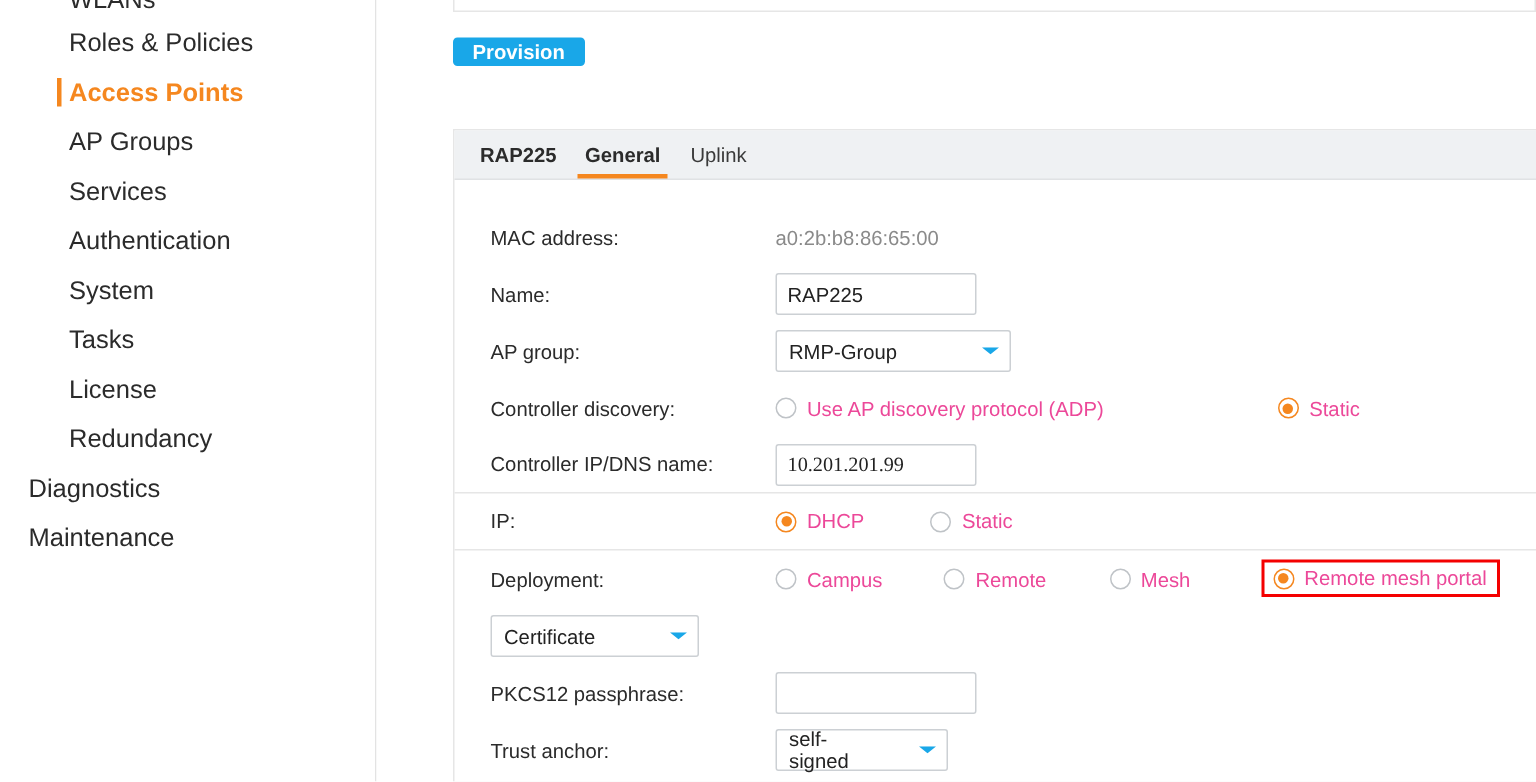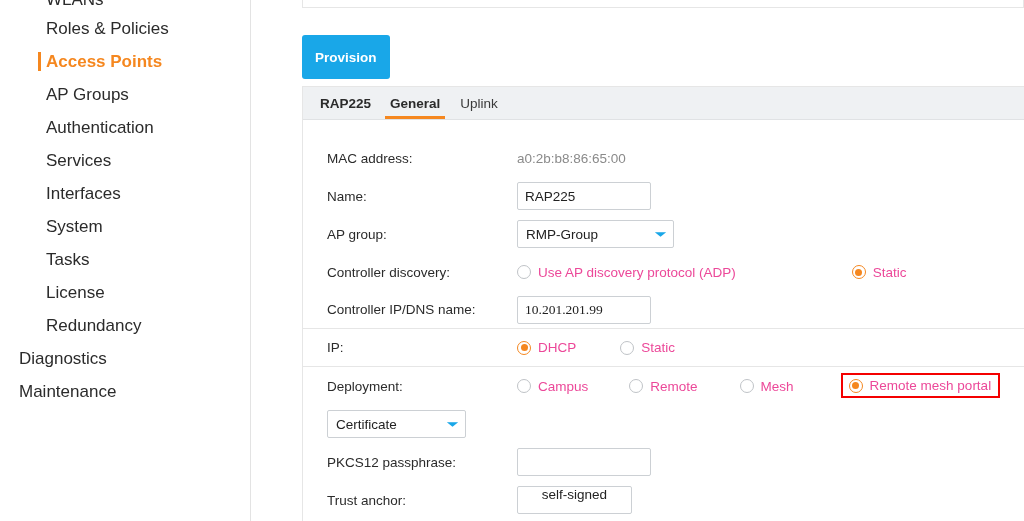--- a/index.html
+++ b/index.html
@@ -84,22 +84,22 @@
     right: 0px;
     height: 10px;
     border: 1px solid #e6e6e6;
     border-top: none;
     background: #ffffff;
   }
 
   .provision-btn {
     position: absolute;
     left: 51px;
-    top: 35px;
-    height: 44px;
+    top: 25px;
+    height: 19px;
     padding: 0 13px;
     background: #19a7e8;
     color: #ffffff;
     font-size: 13.5px;
     font-weight: bold;
     border: none;
     border-radius: 3px;
     cursor: pointer;
     display: flex;
     align-items: center;
@@ -204,21 +204,21 @@
     align-items: center;
     padding: 0 8px;
     font-size: 13.5px;
     color: #222;
     cursor: pointer;
     justify-content: space-between;
     gap: 27px;
   }
   .select.w-apgroup { width: 157px; }
   .select.w-auth { width: 139px; }
-  .select.w-trust { width: 115px; flex-direction: column; }
+  .select.w-trust { width: 115px; }
   .chev {
     color: #19a7e8;
     font-size: 11px;
     line-height: 1;
     display: inline-block;
     transform: scaleX(1.25);
     font-weight: bold;
   }
 
   .radio-wrap {
@@ -270,23 +270,22 @@
 <div id="app">
 
   <nav class="sidebar">
     <div class="sidebar-inner" id="sidebar-items">
         <div class="nav-item lvl2 clipped-top">
           <span class="nav-label">WLANs</span>
         </div>
         <div class="nav-item lvl2"><span class="nav-label">Roles &amp; Policies</span></div>
         <div class="nav-item lvl2 active"><span class="active-bar"></span><span class="nav-label">Access Points</span></div>
         <div class="nav-item lvl2"><span class="nav-label">AP Groups</span></div>
+        <div class="nav-item lvl2"><span class="nav-label">Services</span></div>
         <div class="nav-item lvl2"><span class="nav-label">Authentication</span></div>
-        <div class="nav-item lvl2"><span class="nav-label">Services</span></div>
-        <div class="nav-item lvl2"><span class="nav-label">Interfaces</span></div>
         <div class="nav-item lvl2"><span class="nav-label">System</span></div>
         <div class="nav-item lvl2"><span class="nav-label">Tasks</span></div>
         <div class="nav-item lvl2"><span class="nav-label">License</span></div>
         <div class="nav-item lvl2"><span class="nav-label">Redundancy</span></div>
         <div class="nav-item lvl1"><span class="nav-label">Diagnostics</span></div>
         <div class="nav-item lvl1"><span class="nav-label">Maintenance</span></div>
       </div>
   </nav>
 
   <section class="main">

